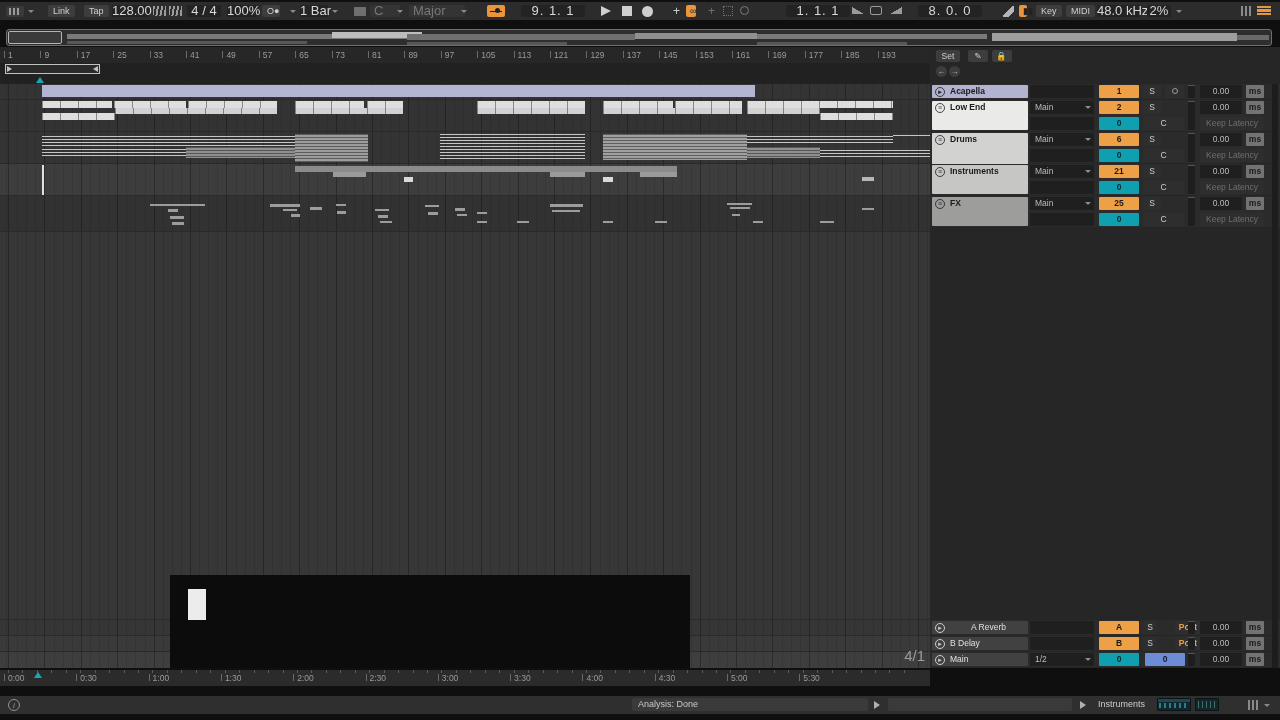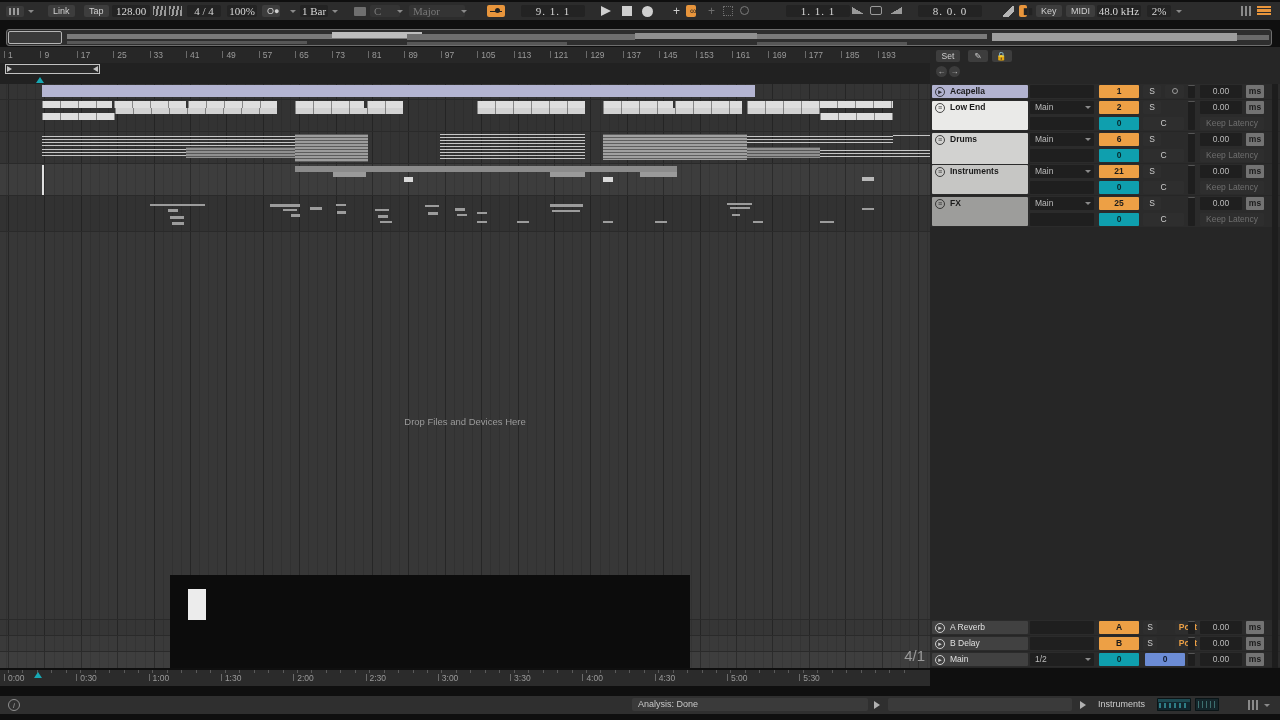--- a/index.html
+++ b/index.html
@@ -6,21 +6,21 @@
   *{box-sizing:border-box;font-family:"Liberation Sans",sans-serif;}
   #screen{position:relative;width:1280px;height:720px;background:#0f0f0f;overflow:hidden;
           font-size:9px;color:#c8c8c8;-webkit-font-smoothing:antialiased;}
   .abs{position:absolute;}
 
   
   #topbar{position:absolute;top:2px;left:0;width:1280px;height:18px;background:#2c2c2c;}
   .tbtn{position:absolute;top:3px;height:12px;line-height:12px;background:#3d3d3d;border-radius:2px;
         text-align:center;color:#cfcfcf;padding:0 5px;font-size:9px;white-space:nowrap;}
   .tfield{position:absolute;top:3px;height:12px;line-height:12px;background:#232323;border-radius:2px;
-        text-align:center;color:#d8d8d8;font-size:11px;white-space:nowrap;font-family:Liberation Serif, serif;}
+        text-align:center;color:#d8d8d8;font-size:13px;white-space:nowrap;}
   .dim{color:#777 !important;background:#343434 !important;}
   .orange{background:#e8953c !important;color:#222 !important;}
   .caret{position:absolute;top:8px;width:0;height:0;border-left:3px solid transparent;
          border-right:3px solid transparent;border-top:3px solid #8a8a8a;}
   .icon-bars{position:absolute;top:4px;width:13px;height:10px;
      background:repeating-linear-gradient(100deg,#9a9a9a 0 2px,transparent 2px 4px);}
   .play-tri{position:absolute;top:4px;width:0;height:0;border-left:10px solid #cfcfcf;
             border-top:5px solid transparent;border-bottom:5px solid transparent;}
   .stop-sq{position:absolute;top:4px;width:10px;height:10px;background:#cfcfcf;}
   .rec-circ{position:absolute;top:3.5px;width:11px;height:11px;border-radius:50%;background:#cfcfcf;}
@@ -272,21 +272,20 @@
         <div style="position: absolute; left: 552px; top: 126px; width: 28px; height: 2px; background: rgb(156, 156, 156);"></div>
         <div style="position: absolute; left: 603px; top: 137px; width: 10px; height: 2px; background: rgb(156, 156, 156);"></div>
         <div style="position: absolute; left: 655px; top: 137px; width: 12px; height: 2px; background: rgb(156, 156, 156);"></div>
         <div style="position: absolute; left: 727px; top: 119px; width: 25px; height: 2px; background: rgb(156, 156, 156);"></div>
         <div style="position: absolute; left: 730px; top: 123px; width: 20px; height: 2px; background: rgb(156, 156, 156);"></div>
         <div style="position: absolute; left: 732px; top: 130px; width: 8px; height: 2px; background: rgb(156, 156, 156);"></div>
         <div style="position: absolute; left: 753px; top: 137px; width: 10px; height: 2px; background: rgb(156, 156, 156);"></div>
         <div style="position: absolute; left: 820px; top: 137px; width: 14px; height: 2px; background: rgb(156, 156, 156);"></div>
         <div style="position: absolute; left: 862px; top: 124px; width: 12px; height: 2px; background: rgb(156, 156, 156);"></div>
       </div>
-    <div id="drop-hint">Drop Files and Devices Here</div>
     <div id="grid-label">4/1</div>
     <div id="video-win">
         <div id="video-rect"></div>
       </div>
   </div>
 
   <div id="panel">
     <div class="locbtn" style="left:6px;top:3px;width:24px;">Set</div>
     <div class="locbtn" style="left:38px;top:3px;width:20px;">✎</div>
     <div class="locbtn" style="left:62px;top:3px;width:20px;">🔒</div>
@@ -351,21 +350,21 @@
           <div class="cell volcell" style="left: 169px; top: 1px; width: 40px;">25</div>
           <div class="cell scell" style="left: 213px; top: 1px; width: 18px;">S</div>
           <div class="cell tealcell" style="left: 169px; top: 17px; width: 40px;">0</div>
           <div class="cell scell" style="left: 213px; top: 17px; width: 41px;">C</div>
           <div class="cell meter" style="left: 258px; top: 1px; width: 7px; height: 29px;"></div>
           <div class="cell darkcell" style="left: 270px; top: 1px; width: 42px;">0.00</div>
           <div class="cell mscell" style="left: 316px; top: 1px; width: 18px;">ms</div>
           <div class="cell latcell" style="left: 270px; top: 17px; width: 64px;">Keep Latency</div>
         </div>
         <div class="trow" style="top: 573px; height: 15px;">
-          <div class="cell namecell ret" style="left: 2px; top: 1px; width: 96px; background: rgb(65, 65, 65); color: rgb(224, 224, 224); font-weight: normal;"><div class="circ">▸</div><span class="nm">A Reverb</span></div>
+          <div class="cell namecell ret" style="left: 2px; top: 1px; width: 96px; background: rgb(65, 65, 65); color: rgb(224, 224, 224); font-weight: normal; padding-left: 21px;"><div class="circ">▸</div><span class="nm">A Reverb</span></div>
           <div class="cell darkcell" style="left: 100px; top: 1px; width: 64px; text-align: left; padding-left: 5px;"></div>
           <div class="cell volcell" style="left: 169px; top: 1px; width: 40px;">A</div>
           <div class="cell scell" style="left: 213px; top: 1px; width: 14px;">S</div>
           <div class="cell postcell" style="left: 229px; top: 1px; width: 26px;">Post</div>
           <div class="cell meter" style="left: 258px; top: 1px; width: 7px;"></div>
           <div class="cell darkcell" style="left: 270px; top: 1px; width: 42px;">0.00</div>
           <div class="cell mscell" style="left: 316px; top: 1px; width: 18px;">ms</div>
         </div>
         <div class="trow" style="top: 589px; height: 15px;">
           <div class="cell namecell ret" style="left: 2px; top: 1px; width: 96px; background: rgb(65, 65, 65); color: rgb(224, 224, 224); font-weight: normal;"><div class="circ">▸</div><span class="nm">B Delay</span></div>

